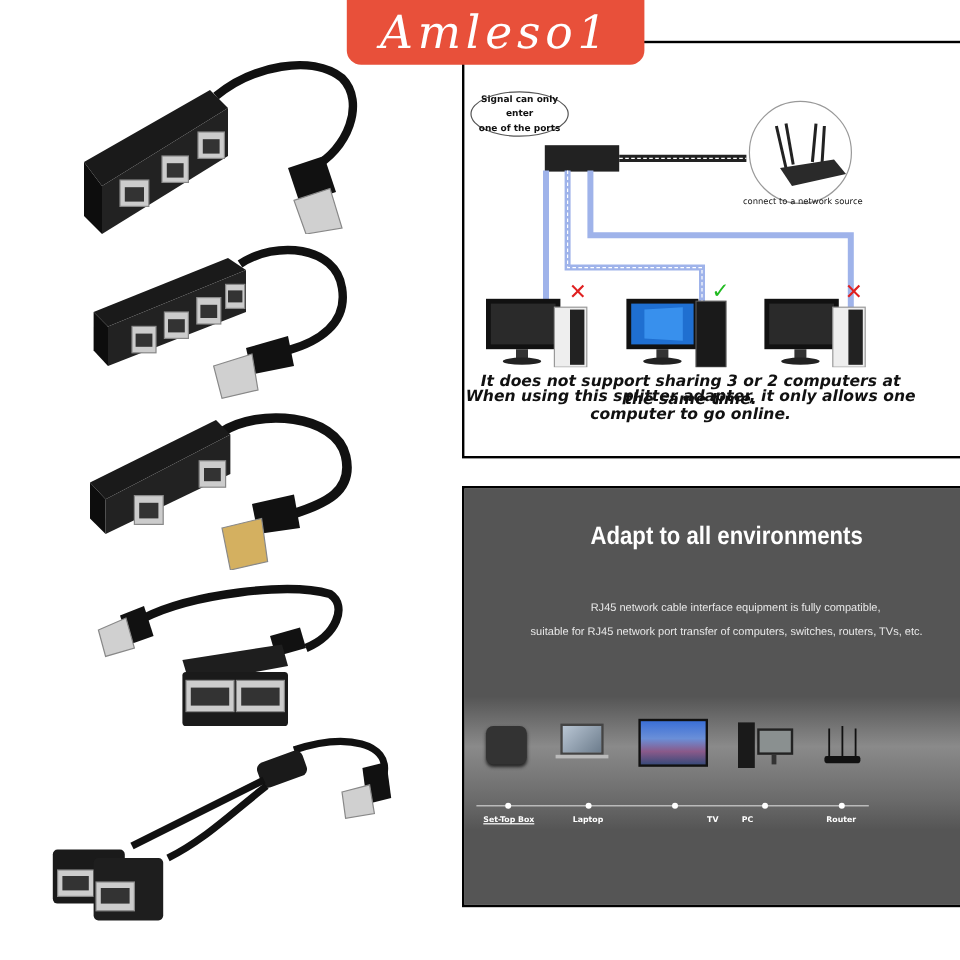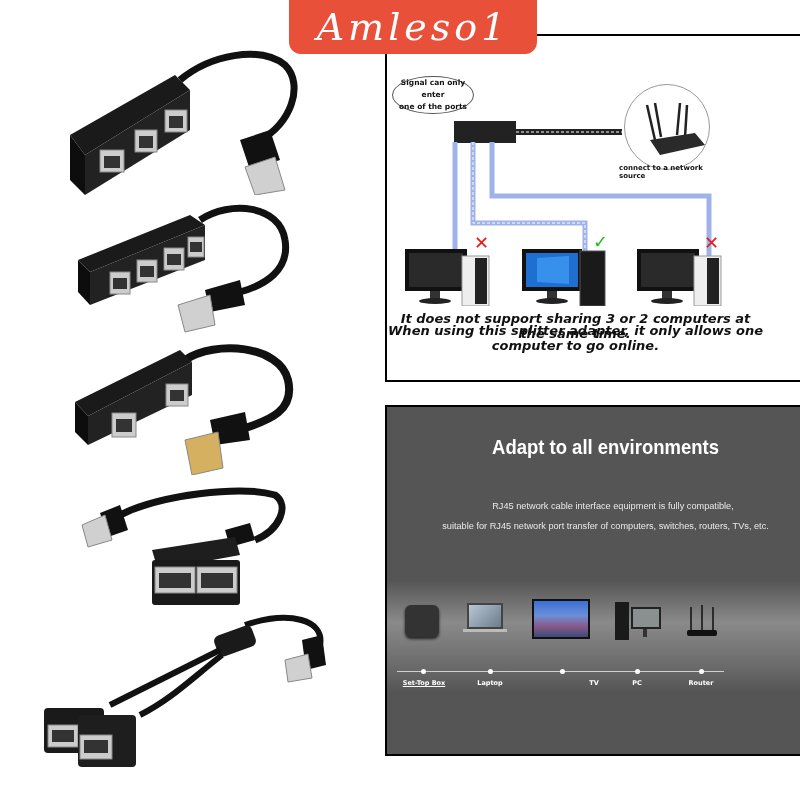--- a/index.html
+++ b/index.html
@@ -34,21 +34,21 @@
     font-size: 7.5px; font-weight: bold; color: #111;
     display: flex; flex-direction: column; align-items: center; justify-content: center;
     line-height: 12px; text-align: center;
   }
   .router-circle {
     position: absolute; left: 622px; top: 82px; width: 86px; height: 86px;
     border: 1.5px solid #999; border-radius: 50%; background: #fff;
   }
   .router-label {
     position: absolute; left: 617px; top: 162px; width: 100px;
-    font-size: 7px; color: #111;  font-weight: bold;
+    font-size: 7px; color: #111; text-align: center;
   }
   .diagram-caption {
     position: absolute; left: 0; width: 377px; text-align: center;
     font-weight: bold; font-style: italic; color: #111;
   }
   .cap1 { top: 275px; font-size: 13px; }
   .cap2 { top: 287px; font-size: 13px; }
 
   
   .env {
@@ -265,15 +265,15 @@
   <div class="timeline">
     <div class="dot" style="left:24px;"></div>
     <div class="dot" style="left:91px;"></div>
     <div class="dot" style="left:163px;"></div>
     <div class="dot" style="left:238px;"></div>
     <div class="dot" style="left:302px;"></div>
   </div>
   <div class="env-label" style="left:37px;text-decoration:underline;">Set-Top Box</div>
   <div class="env-label" style="left:103px;">Laptop</div>
   <div class="env-label" style="left:175px;margin-left:32px;">TV</div>
-  <div class="env-label" style="left:250px;">PC</div>
+  <div class="env-label" style="left:236px;">PC</div>
   <div class="env-label" style="left:314px;">Router</div>
 </div>
 
 </body></html>

